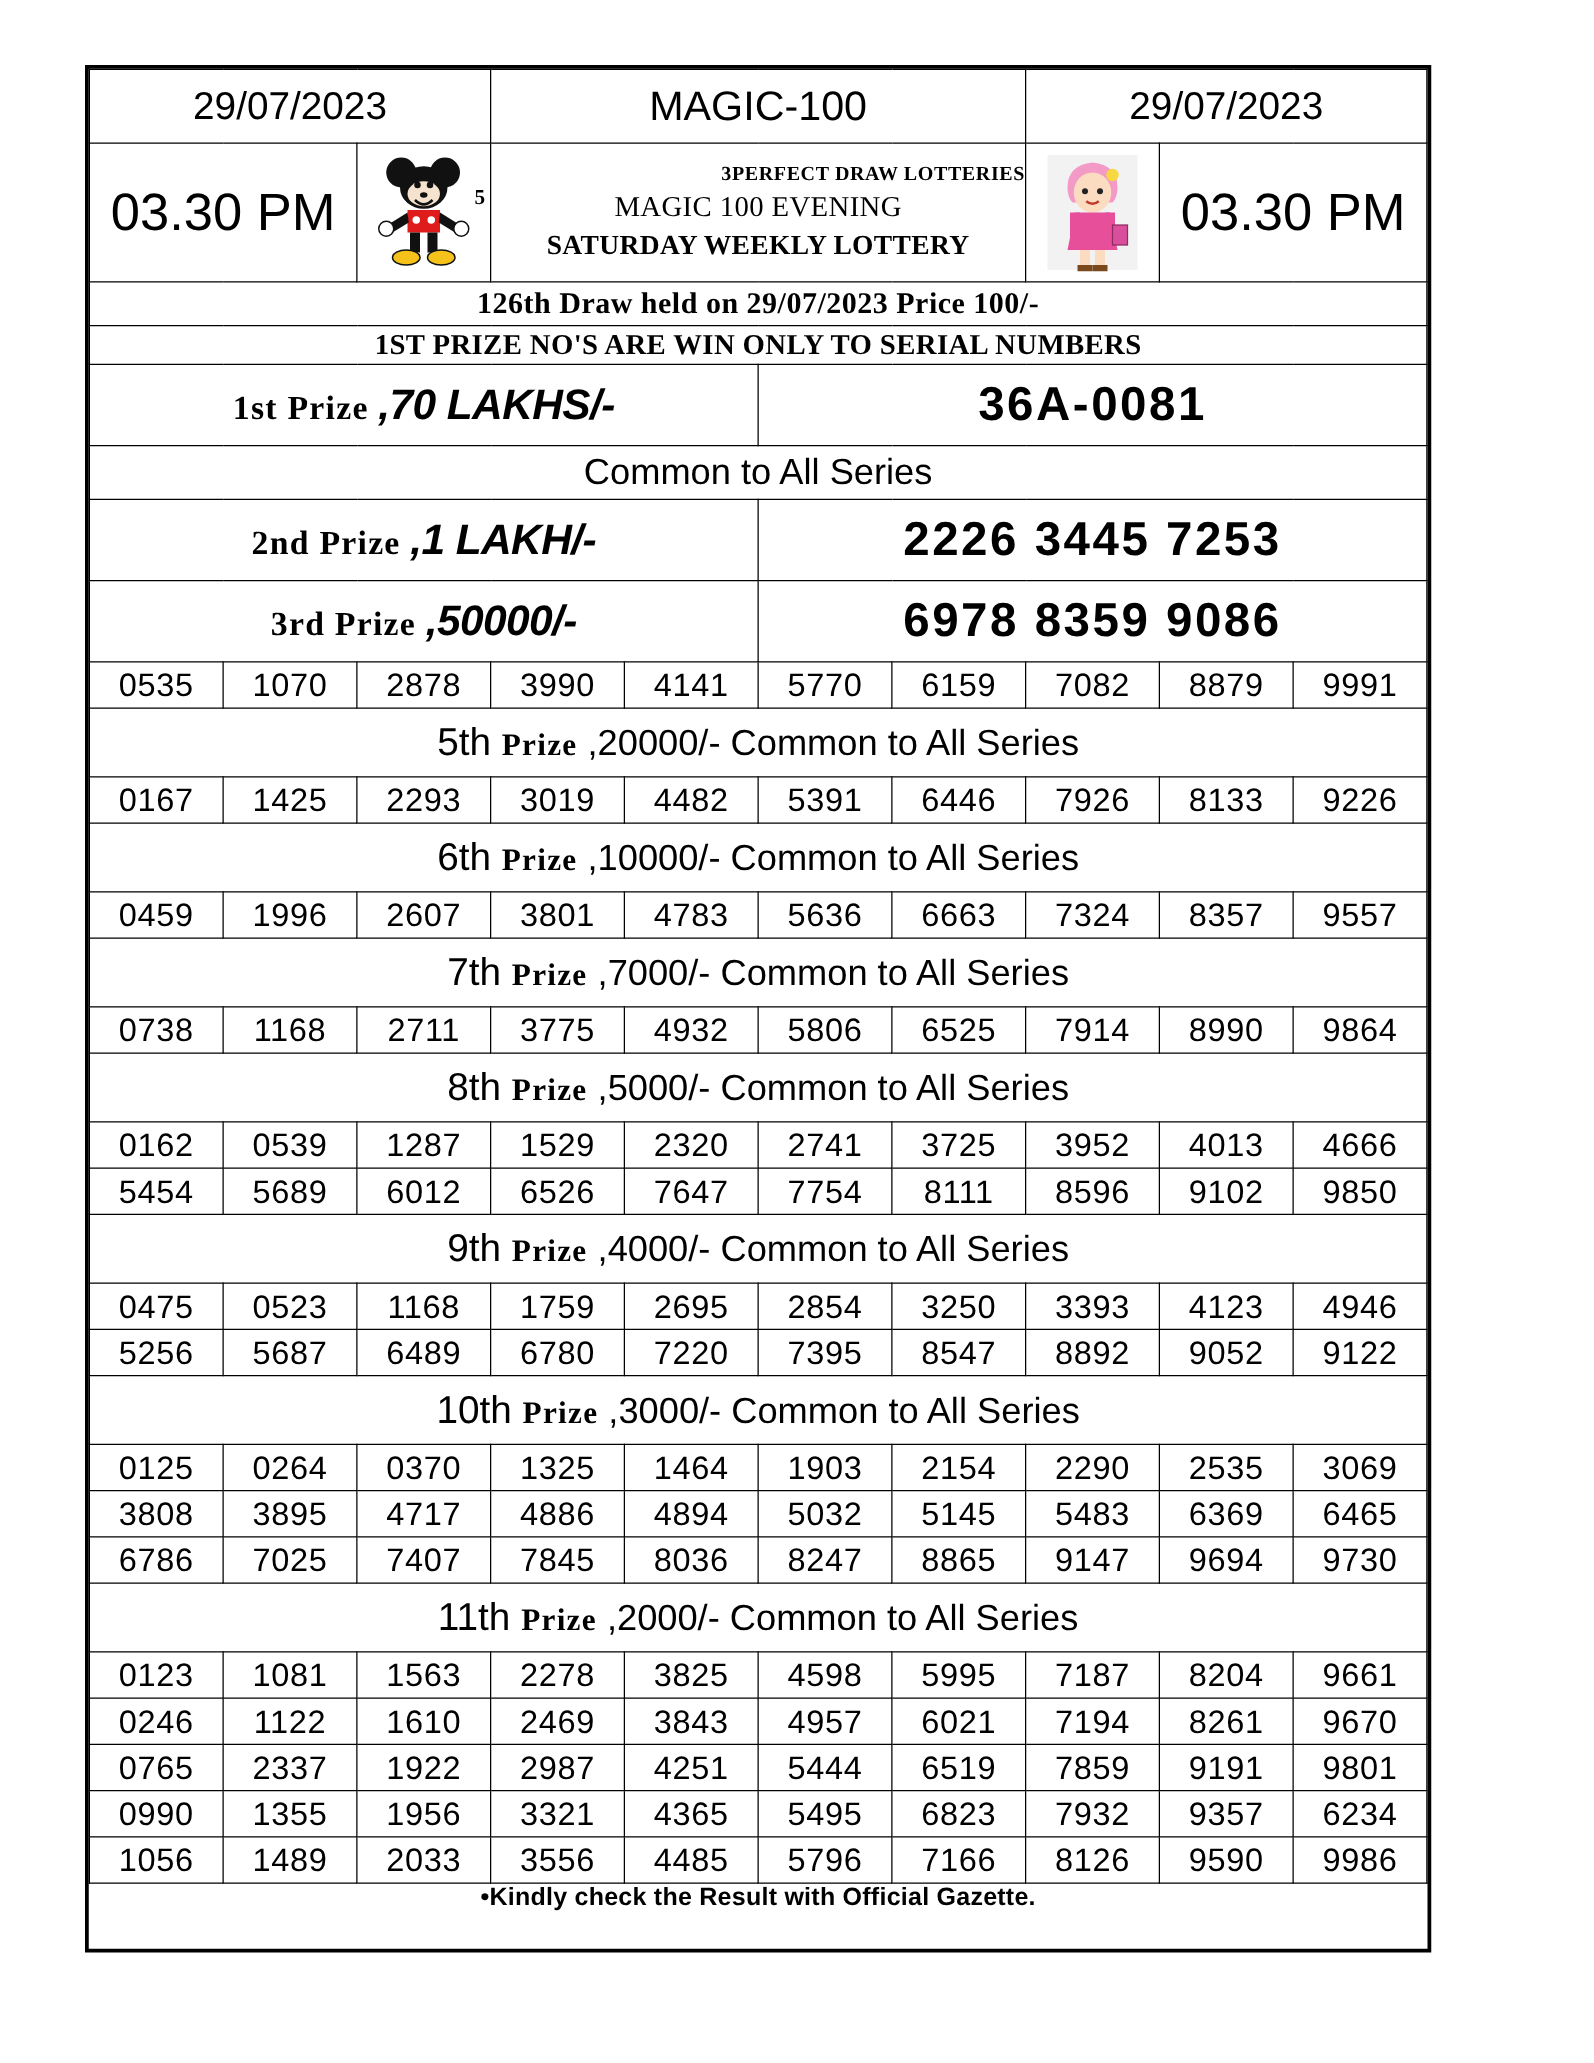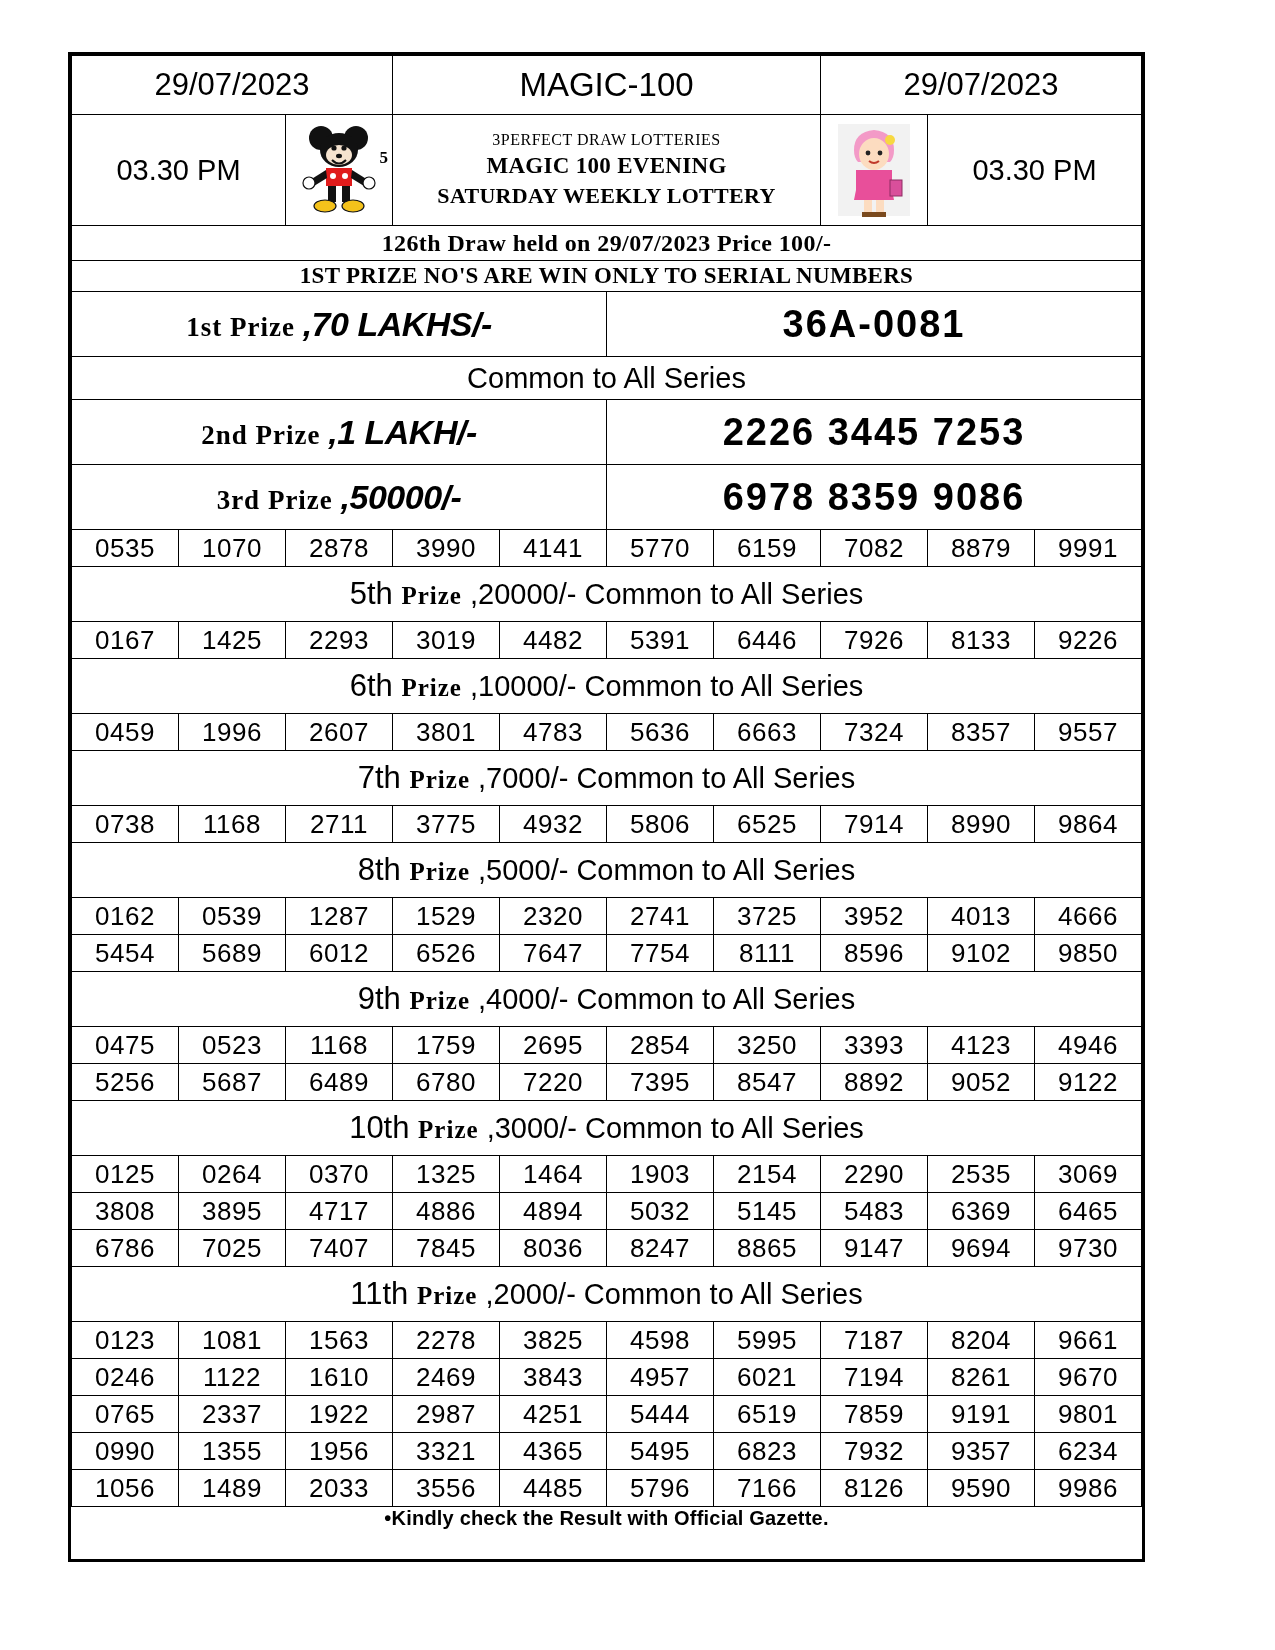--- a/index.html
+++ b/index.html
@@ -44,38 +44,39 @@
     font-size: 31px;
     font-family: "Liberation Sans", sans-serif;
     letter-spacing: 0px;
     height: 58px;
   }
   .hdr-title {
     font-size: 33px;
     font-family: "Liberation Sans", sans-serif;
   }
   .time-cell {
-    font-size: 29px;
+    font-size: 42px;
     font-family: "Liberation Sans", sans-serif;
     font-weight: 500;
     height: 110px;
     border-radius: 27px;
   }
   .brand-cell {
     font-family: "Liberation Serif", serif;
     line-height: 1.35;
   }
   .brand-top {
     font-size: 16px;
-    font-weight: normal;
+    font-weight: bold;
     letter-spacing: 0.5px;
+    text-align: right;
   }
   .brand-mid {
     font-size: 23px;
-    font-weight: bold;
+    font-weight: normal;
     letter-spacing: 0.3px;
   }
   .brand-bot {
     font-size: 22px;
     font-weight: bold;
     letter-spacing: 0.3px;
   }
   .draw-line {
     font-family: "Liberation Serif", serif;
     font-size: 24px;

